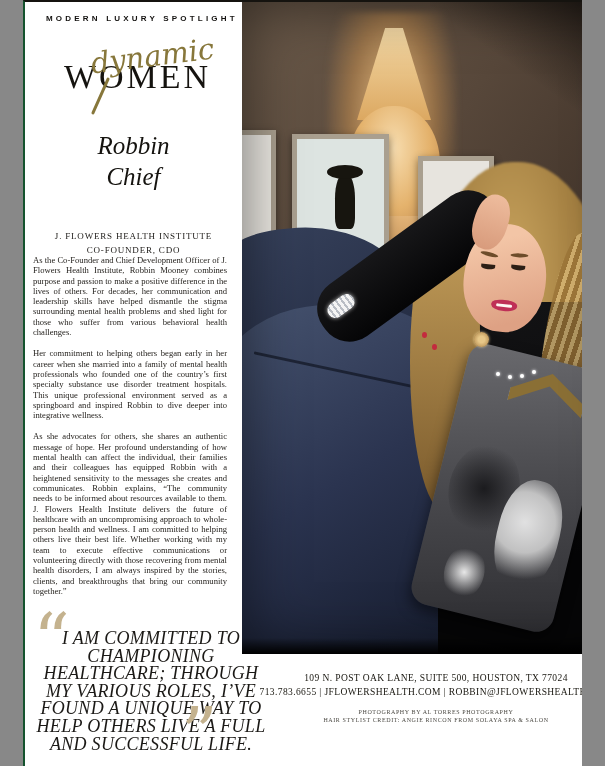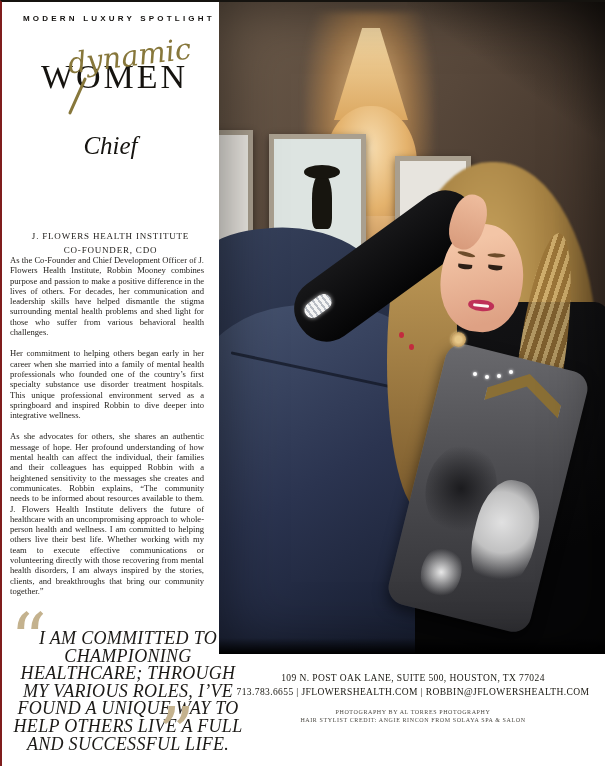--- a/index.html
+++ b/index.html
@@ -1,20 +1,20 @@
 <!DOCTYPE html>
 <html><head>
 <meta charset="utf-8">
 <style>
   * { margin:0; padding:0; box-sizing:border-box; }
   html,body { background:#888; }
   .page {
-    position:relative; width:605px; height:766px; margin:0 auto;
+    position:relative; width:559px; height:766px; margin:0 auto;
     background:#ffffff; overflow:hidden;
-    border-left:2px solid #7f1d1d; border-top:2px solid #15130f;
+    border-left:2px solid #14532d; border-top:2px solid #15130f;
     font-family:"Liberation Serif", serif; color:#1f1d1b;
   }
   
   .kicker {
     position:absolute; top:12px; left:21px;
     font-family:"Liberation Sans", sans-serif; font-size:8px; font-weight:bold;
     letter-spacing:3.2px; color:#141210;
   }
   .logo { position:absolute; top:40px; left:0; width:217px; text-align:center; }
   .logo .script {
@@ -223,20 +223,21 @@
 
   <div class="kicker">MODERN LUXURY SPOTLIGHT</div>
 
   <div class="logo">
     <span class="script">dynamic</span>
     <span class="word">WOMEN</span>
     <span class="o-slash"></span>
   </div>
 
   <div class="name">
+    <div>Robbin</div>
     <div>Chief</div>
   </div>
 
   <div class="orgtitle">
     <div>J. FLOWERS HEALTH INSTITUTE</div>
     <div>CO-FOUNDER, CDO</div>
   </div>
 
   <div class="article">
     <p>As the Co-Founder and Chief Development Officer of J. Flowers Health Institute, Robbin Mooney combines purpose and passion to make a positive difference in the lives of others. For decades, her communication and leadership skills have helped dismantle the stigma surrounding mental health problems and shed light for those who suffer from various behavioral health challenges.</p>

